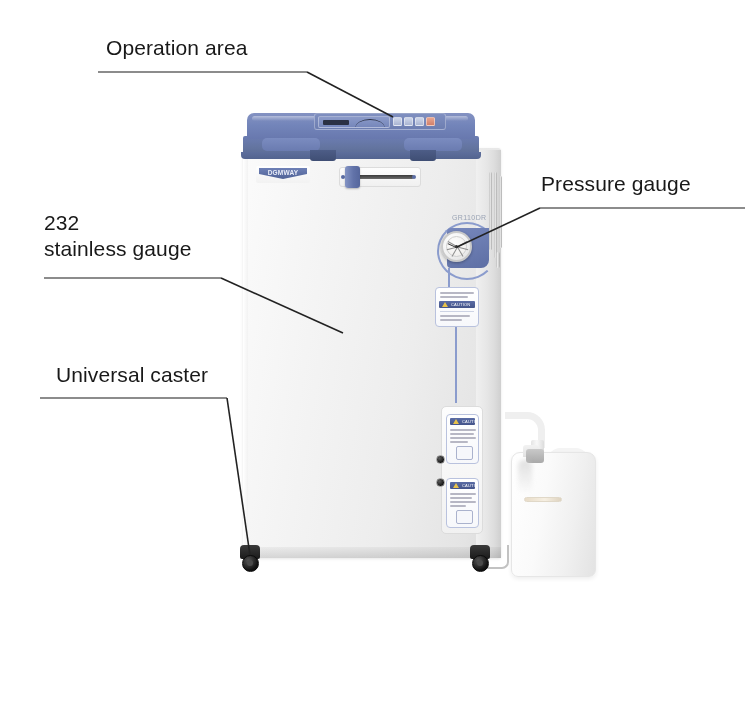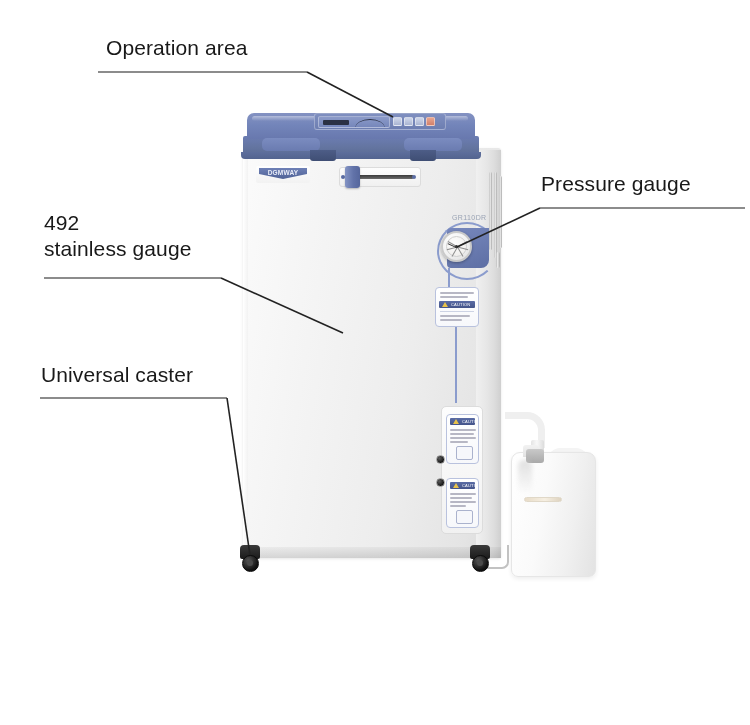--- a/index.html
+++ b/index.html
@@ -485,17 +485,17 @@
     <line x1="221" y1="278" x2="343" y2="333" stroke="#222222" stroke-width="1.6"></line>
 
     <line x1="40" y1="398" x2="227" y2="398" stroke="#8c8c8c" stroke-width="2.2"></line>
     <line x1="227" y1="398" x2="250" y2="555" stroke="#222222" stroke-width="1.6"></line>
   </svg>
 
   <div class="callout" style="left:106px;top:35px;">Operation area</div>
 
   <div class="callout" style="left:541px;top:171px;">Pressure gauge</div>
 
-  <div class="callout" style="left:44px;top:210px;line-height:26px;"><span>492</span><br><span>stainless gauge</span></div>
-
-  <div class="callout" style="left:41px;top:362px;">Universal caster</div>
+  <div class="callout" style="left:44px;top:210px;line-height:26px;"><span>232</span><br><span>stainless gauge</span></div>
+
+  <div class="callout" style="left:56px;top:362px;">Universal caster</div>
 
 </div>
 
 </body></html>

